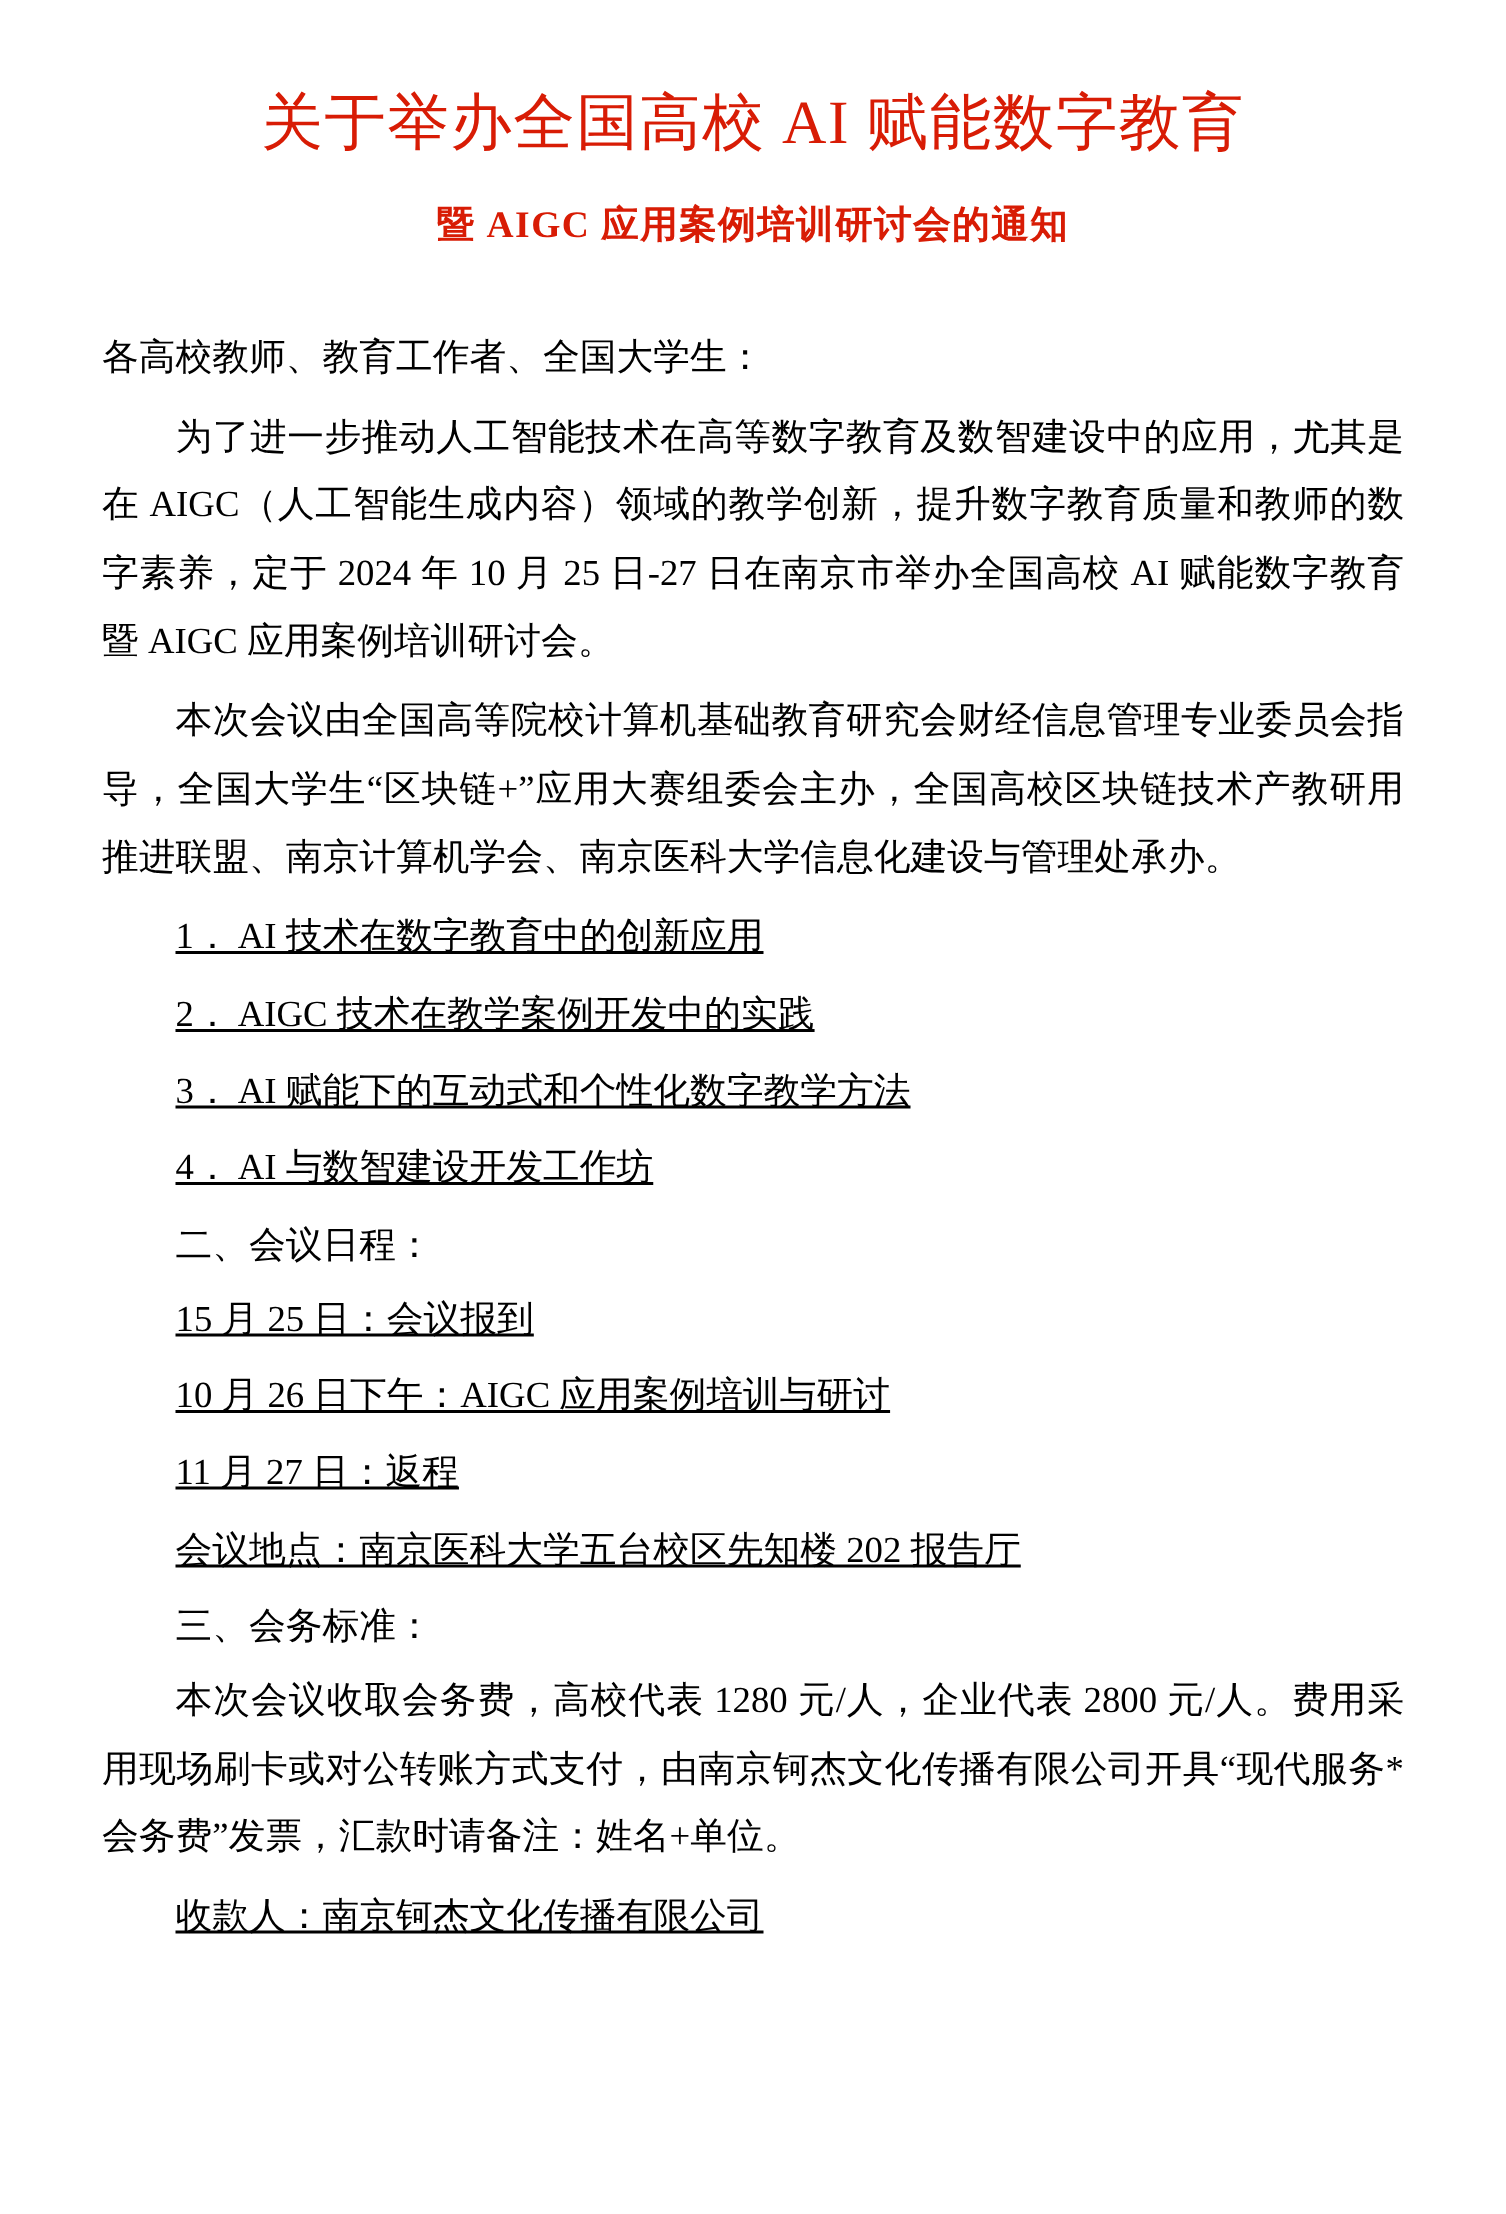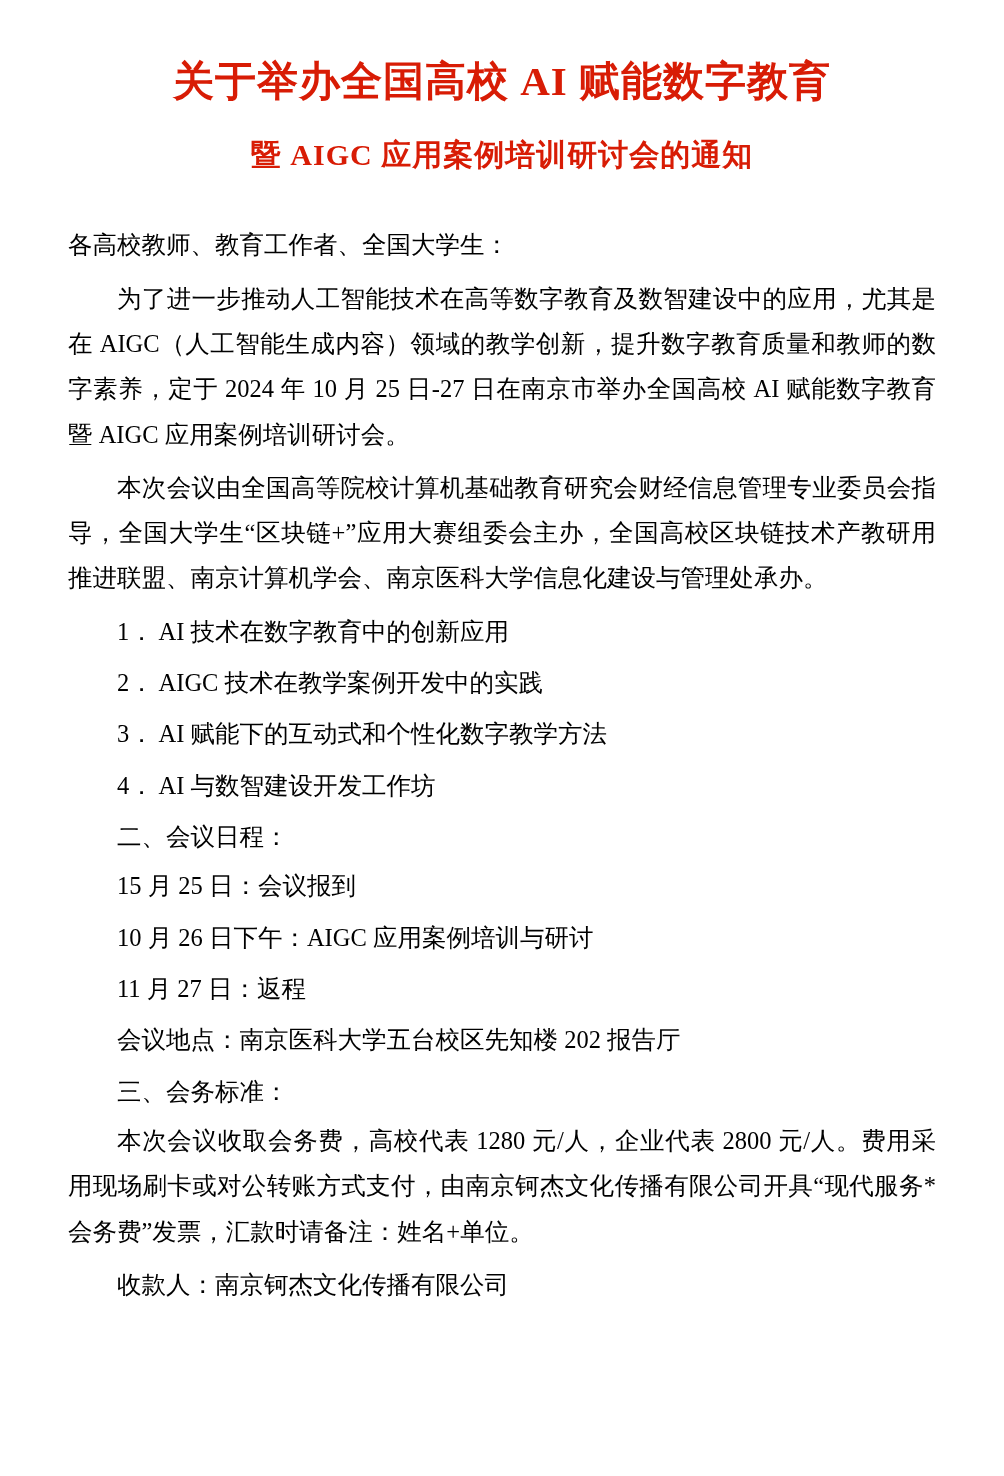--- a/index.html
+++ b/index.html
@@ -16,32 +16,32 @@
   .page {
     width: 1004px;
     min-height: 1476px;
     box-sizing: border-box;
     padding: 40px 68px 20px 68px;
     background: #ffffff;
   }
   .title-main {
     text-align: center;
     color: #d81c05;
-    font-weight: bold;
+    font-weight: normal;
     font-size: 41px;
     line-height: 1.25;
     letter-spacing: 1px;
     margin: 16px 0 0 0;
     font-family: "Liberation Serif", "DejaVu Serif", serif;
   }
   .title-sub {
     text-align: center;
     color: #d81c05;
     font-weight: bold;
-    font-size: 30px;
+    font-size: 25px;
     line-height: 1.3;
     letter-spacing: 1px;
     margin: 28px 0 0 0;
     font-family: "Liberation Serif", "DejaVu Serif", serif;
   }
   .body-block {
     margin-top: 48px;
   }
   p.para {
     font-size: 24.5px;
@@ -49,20 +49,21 @@
     margin: 0 0 8px 0;
     text-align: justify;
     text-justify: inter-ideograph;
   }
   p.indent {
     text-indent: 2em;
   }
   p.list-item {
     text-indent: 2em;
     margin: 0 0 6px 0;
+    text-decoration: underline;
   }
   p.tight {
     margin-bottom: 4px;
   }
 </style>
 </head>
 <body>
 
 <div class="page">
 

